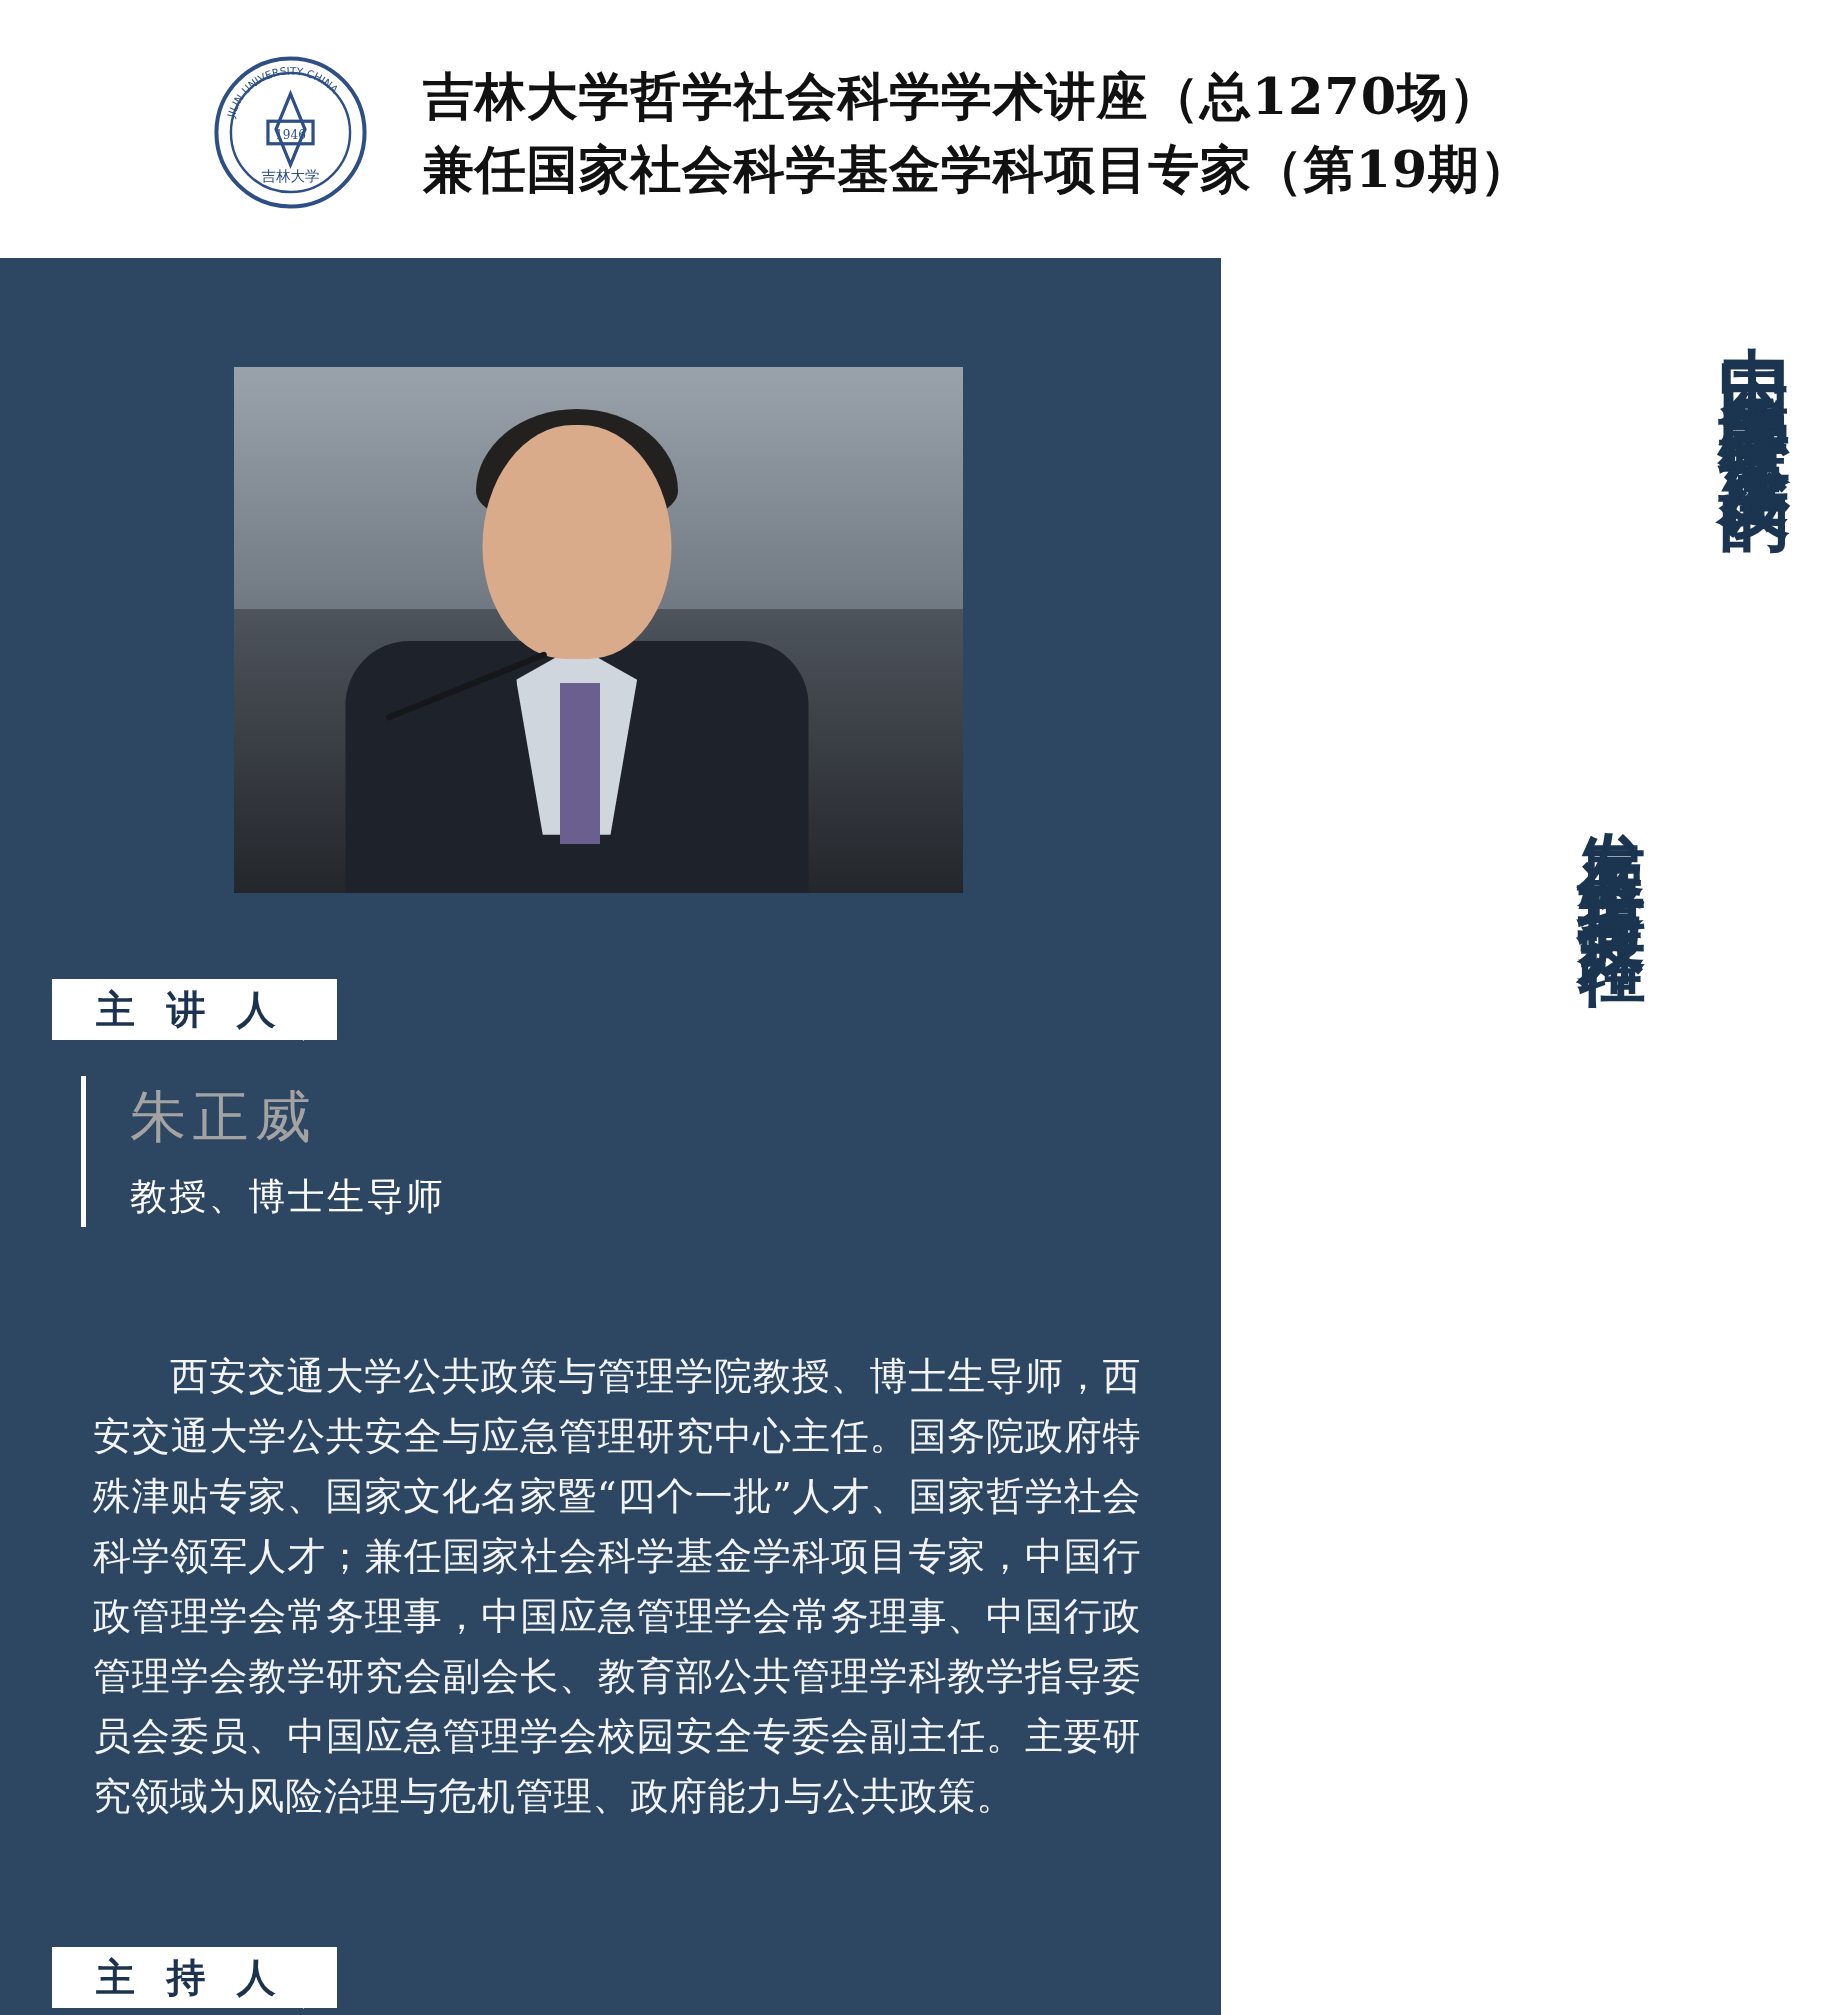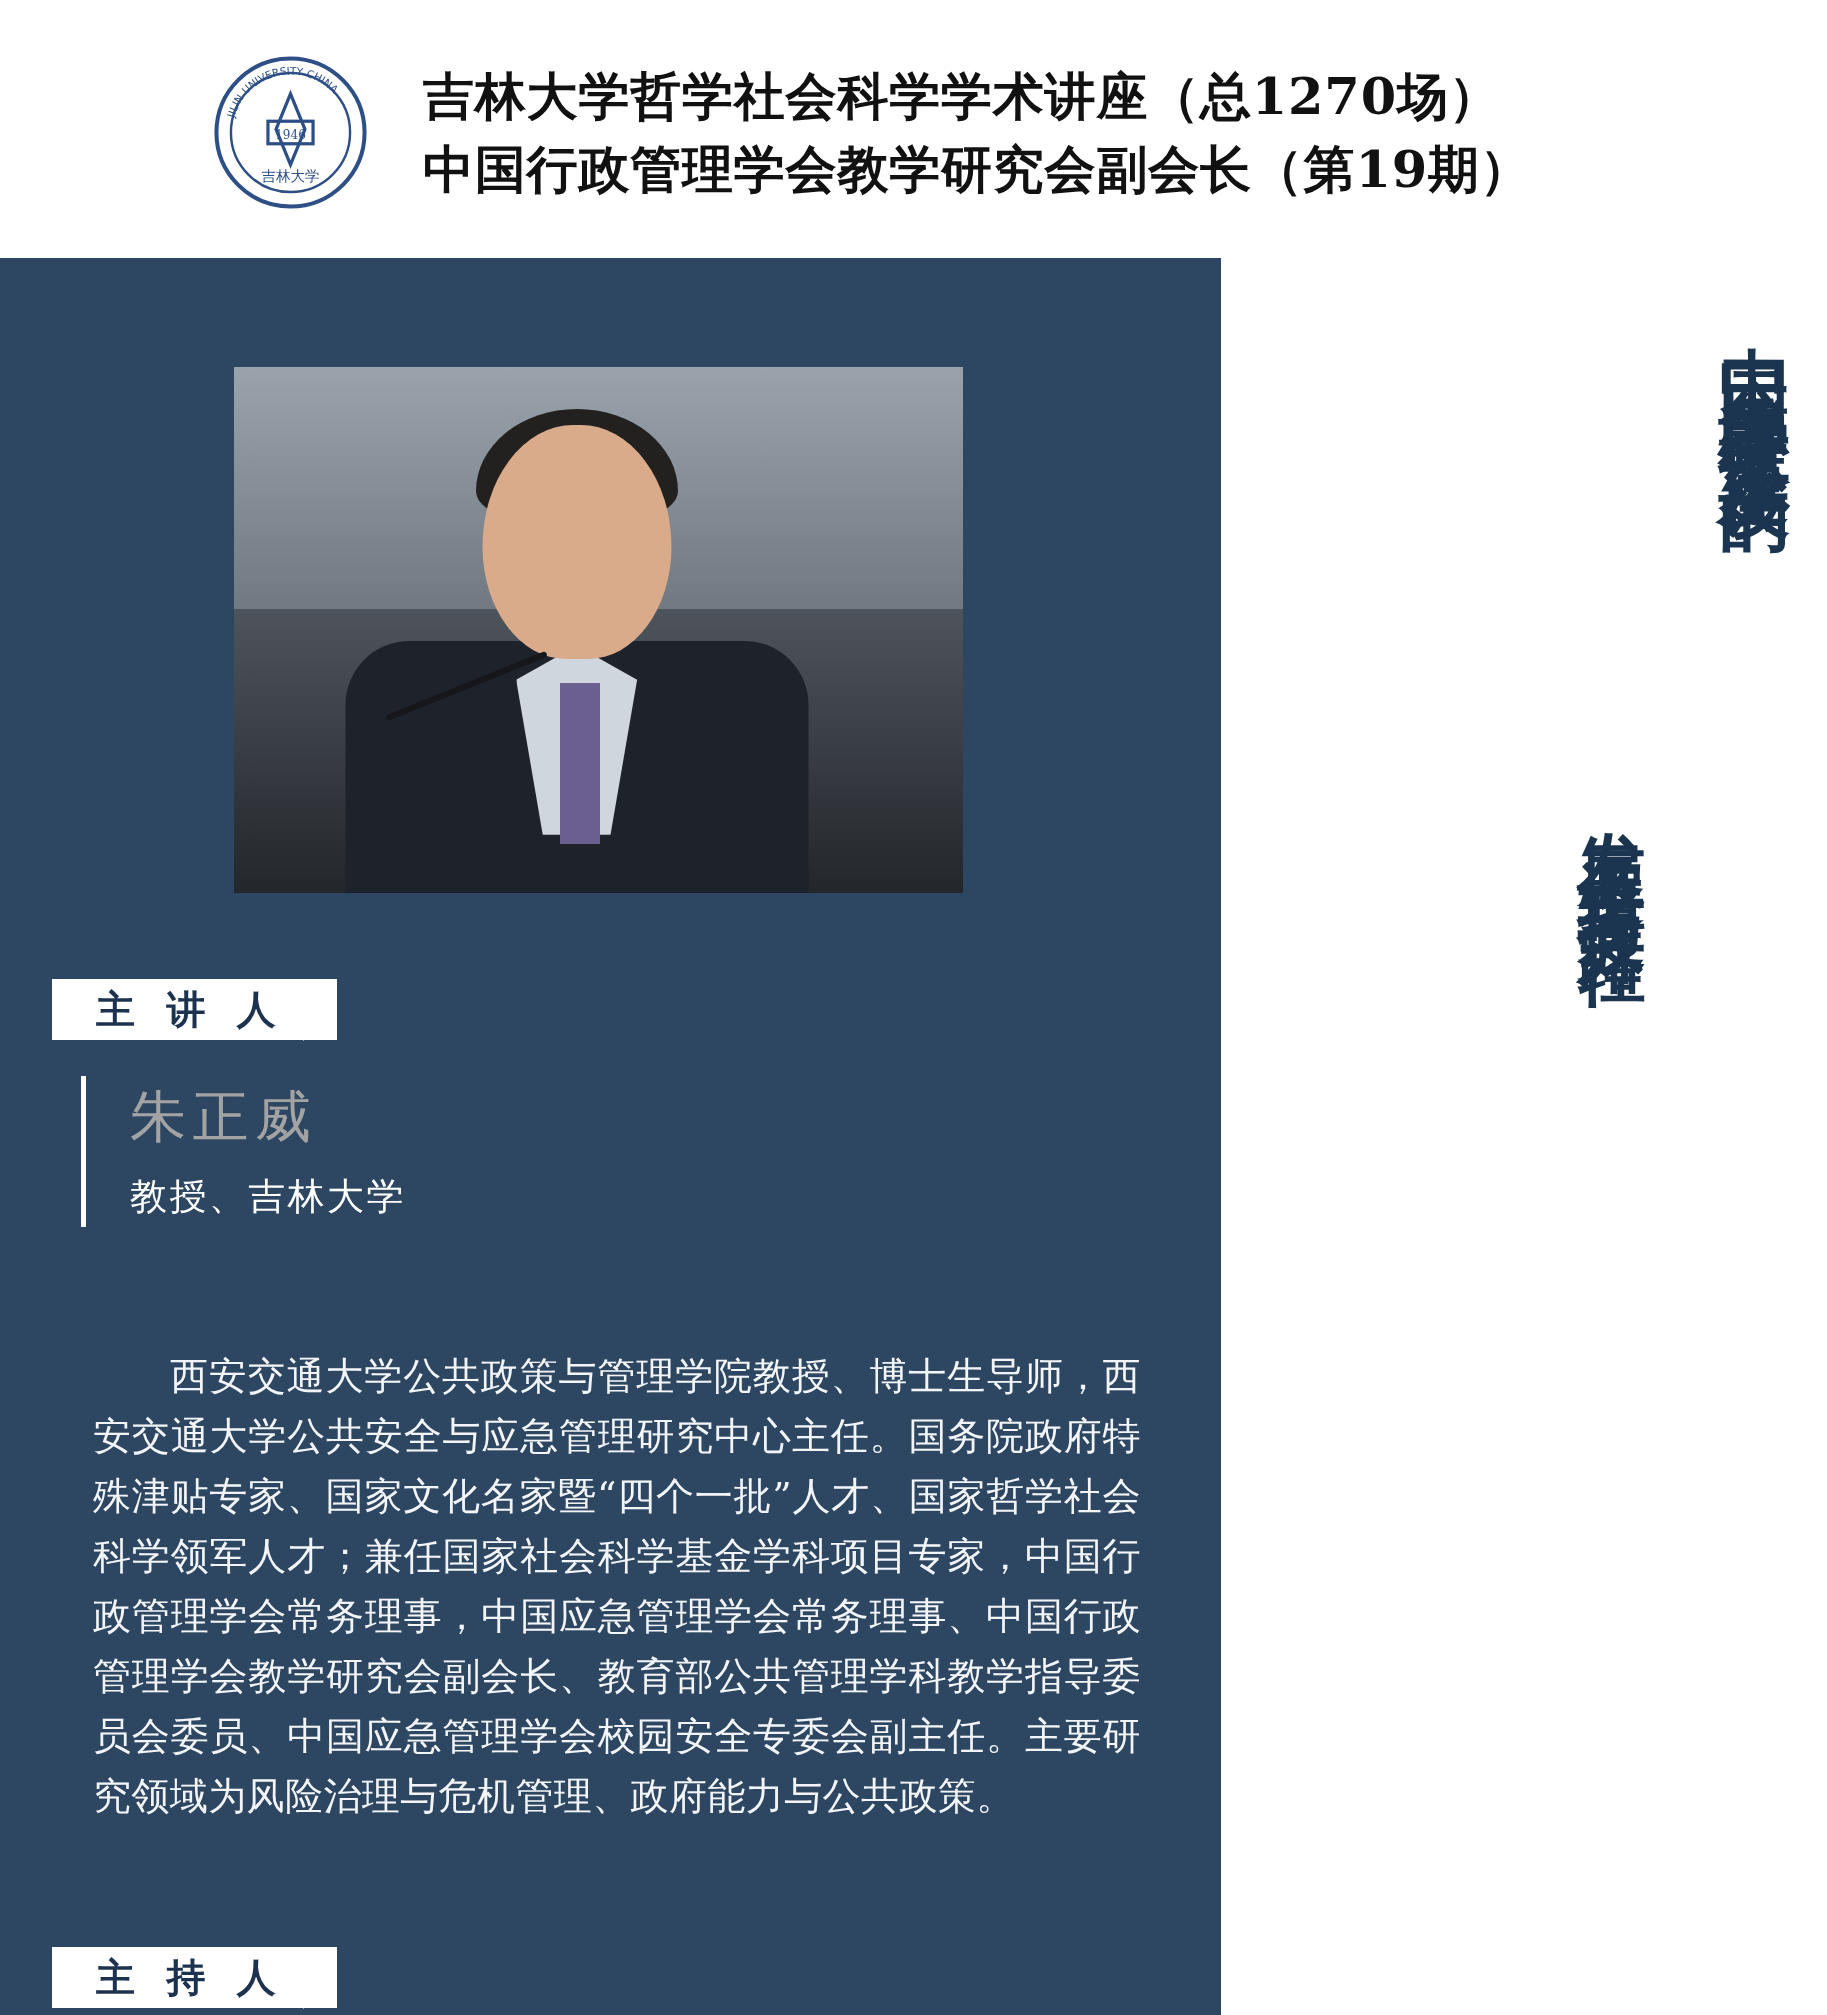--- a/index.html
+++ b/index.html
@@ -249,21 +249,21 @@
         <text x="100" y="108" font-size="15" text-anchor="middle" fill="#2d4f86" font-family="DejaVu Serif, serif">1946</text>
         <path id="arcTop" d="M 28 100 A 72 72 0 0 1 172 100" fill="none"></path>
         <text font-size="13" fill="#2d4f86" font-family="DejaVu Sans, sans-serif">
           <textPath href="#arcTop" startOffset="8%">JILIN UNIVERSITY CHINA</textPath>
         </text>
         <text x="100" y="160" font-size="18" text-anchor="middle" fill="#2d4f86" font-family="DejaVu Serif, serif">吉林大学</text>
       </svg>
     </div>
     <div class="header-text">
       <div class="header-line">吉林大学哲学社会科学学术讲座（总1270场）</div>
-      <div class="header-line">中国行政管理学会教学研究会副会长（第19期）</div>
+      <div class="header-line">兼任国家社会科学基金学科项目专家（第19期）</div>
     </div>
   </div>
 
   <div class="body-wrap">
 
     <div class="left-panel">
 
       <div class="photo">
         <div class="bg-top"></div>
         <div class="bg-bot"></div>
@@ -277,21 +277,21 @@
 
       <div class="ribbon ribbon-speaker">
         <div class="ribbon-body">
           <span class="ribbon-label">主 讲 人</span>
         </div>
         <span class="ribbon-arrow"></span>
       </div>
 
       <div class="name-block">
         <div class="speaker-name">朱正威</div>
-        <div class="speaker-title">教授、吉林大学</div>
+        <div class="speaker-title">教授、博士生导师</div>
       </div>
 
       <div class="bio">西安交通大学公共政策与管理学院教授、博士生导师，西安交通大学公共安全与应急管理研究中心主任。国务院政府特殊津贴专家、国家文化名家暨“四个一批”人才、国家哲学社会科学领军人才；兼任国家社会科学基金学科项目专家，中国行政管理学会常务理事，中国应急管理学会常务理事、中国行政管理学会教学研究会副会长、教育部公共管理学科教学指导委员会委员、中国应急管理学会校园安全专委会副主任。主要研究领域为风险治理与危机管理、政府能力与公共政策。</div>
 
       <div class="ribbon ribbon-host">
         <div class="ribbon-body">
           <span class="ribbon-label">主 持 人</span>
         </div>
         <span class="ribbon-arrow"></span>
       </div>

